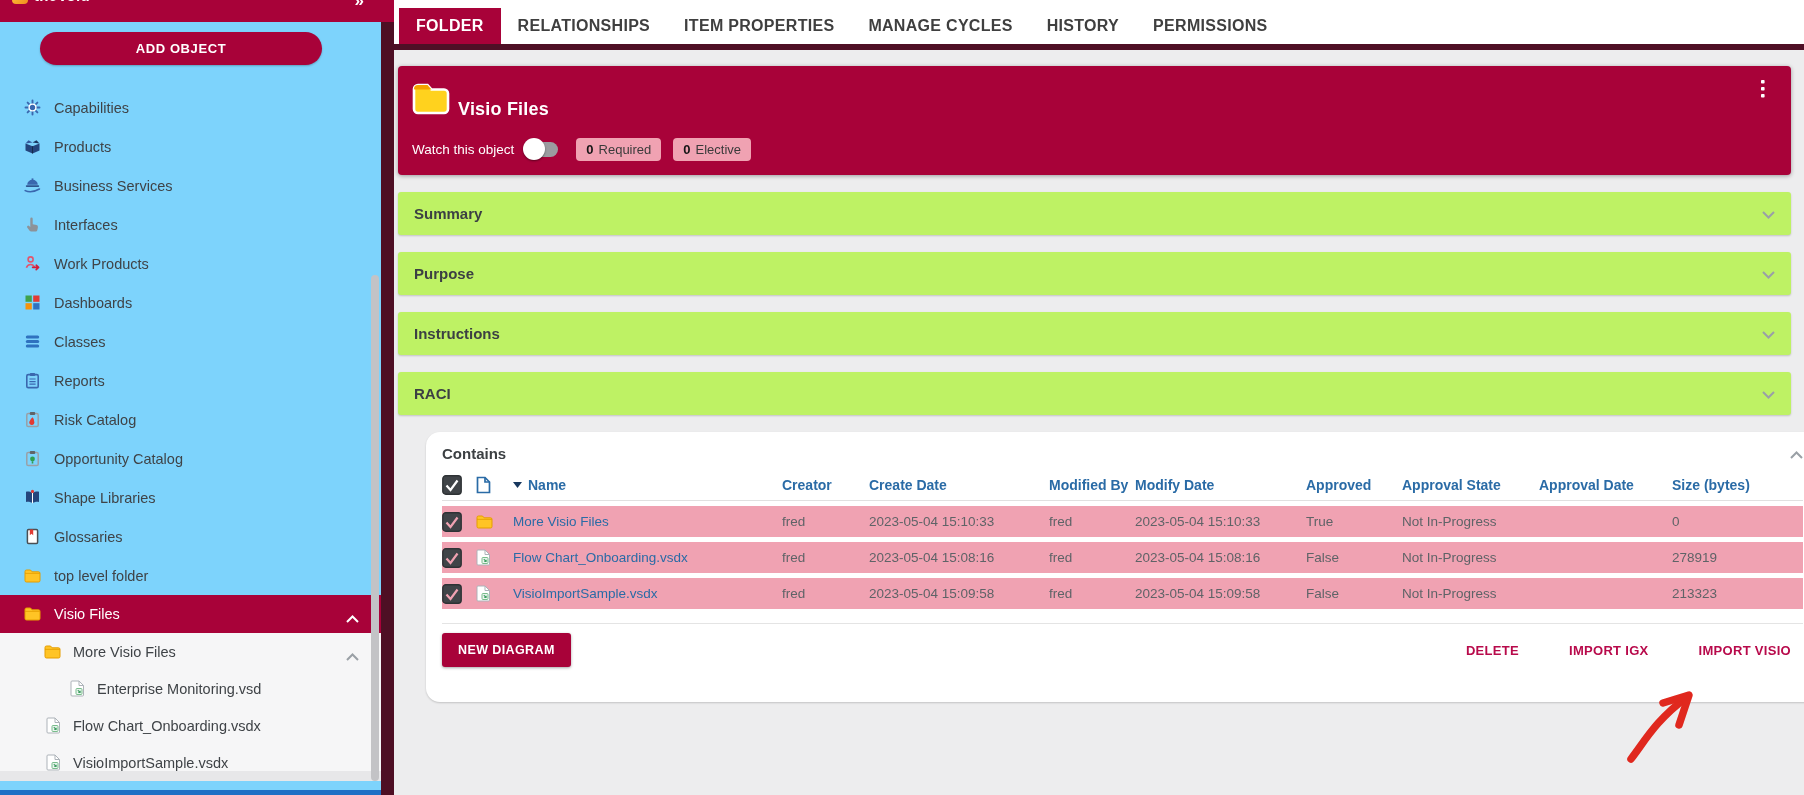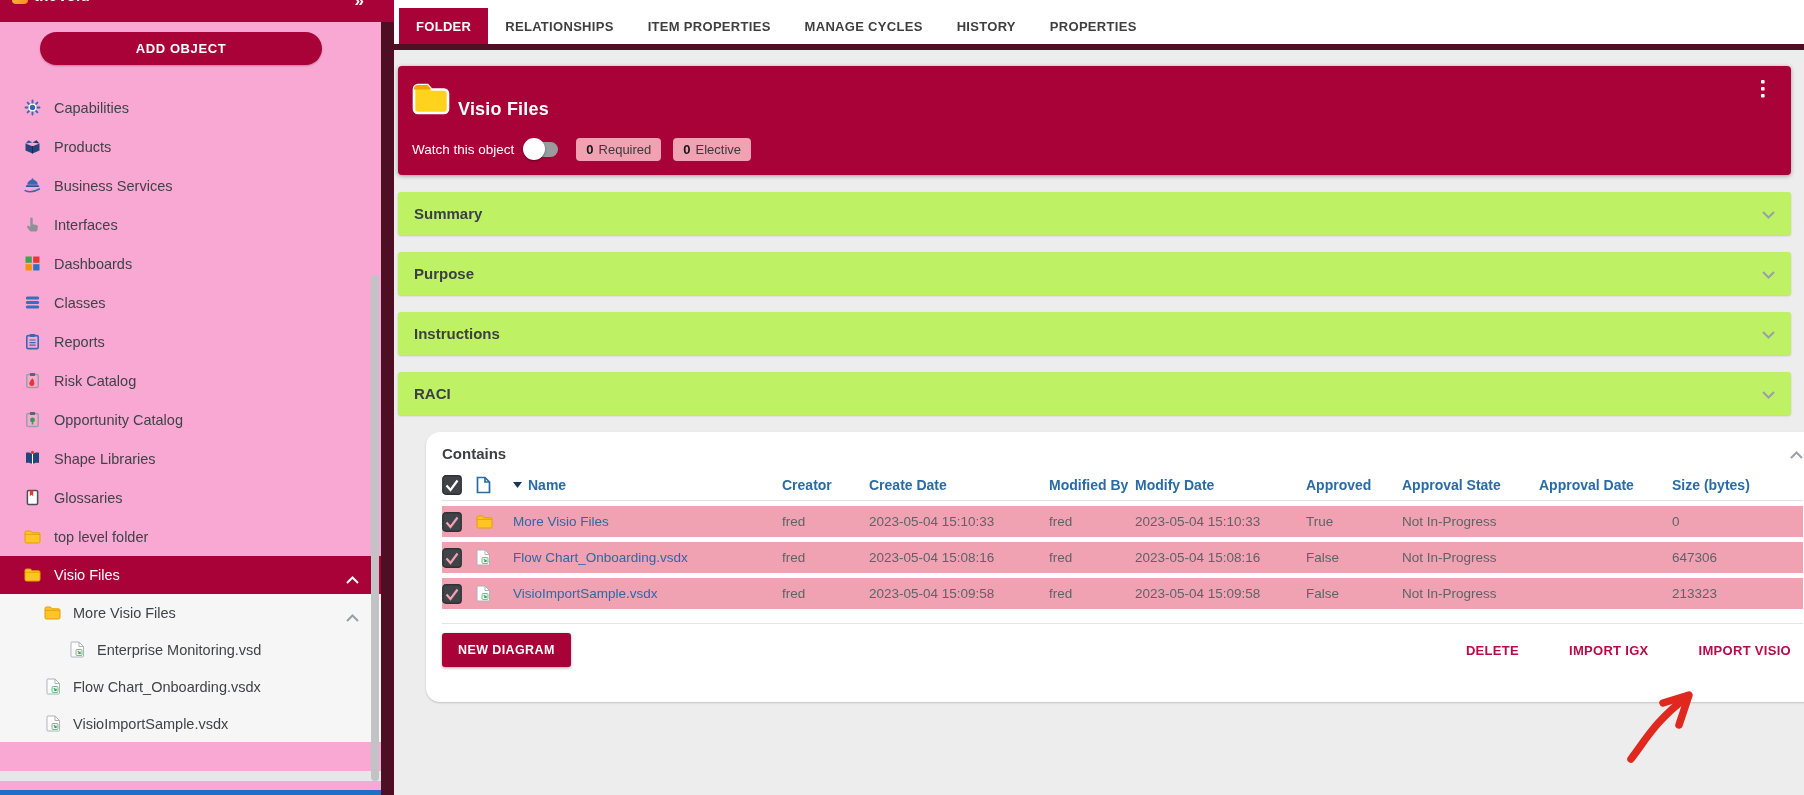--- a/index.html
+++ b/index.html
@@ -1,21 +1,21 @@
 <!DOCTYPE html>
 <html><head>
 <meta charset="utf-8">
 <style>
   * { margin:0; padding:0; box-sizing:border-box; }
   html,body { width:1804px; height:795px; }
   body { font-family:"Liberation Sans","DejaVu Sans",sans-serif; background:#ededee; position:relative; overflow:hidden; color:#3f4347; }
   [data-interactable="true"] { cursor:pointer; }
 
   
-  .sidebar { position:absolute; left:0; top:0; width:381px; height:795px; background:#f9a8d4; z-index:2; }
+  .sidebar { position:absolute; left:0; top:0; width:381px; height:795px; background:#7dd3fc; z-index:2; }
   .side-divider { position:absolute; left:380px; top:0; width:14px; height:795px; background:#4e0f24; z-index:1; }
   .side-topbar { position:absolute; left:0; top:0; width:394px; height:22px; background:#a80239; z-index:6; overflow:hidden; }
   .logo-wrap { position:absolute; left:12px; top:-13px; display:flex; align-items:center; gap:6px; }
   .logo-mark { width:16px; height:16px; border-radius:4px; background:linear-gradient(135deg,#ffcf3d,#f08b1f); }
   .logo-text { color:#fff; font-size:15px; font-weight:bold; letter-spacing:.3px; }
   .side-collapse { position:absolute; right:30px; top:-9px; color:#fff; font-size:17px; font-weight:bold; }
   .add-object { position:absolute; left:40px; top:32px; width:282px; height:33px; border-radius:17px; background:#a80239; color:#fff;
     font-size:13px; font-weight:bold; letter-spacing:.6px; display:flex; align-items:center; justify-content:center; box-shadow:0 1px 2px rgba(0,0,0,.25); }
   .side-list { position:absolute; top:88px; left:0; width:381px; }
   .nav-item { height:39px; display:flex; align-items:center; padding-left:24px; gap:13px; font-size:14.5px; color:#3f4347; }
@@ -26,21 +26,21 @@
   .tree-item { height:37px; display:flex; align-items:center; gap:12px; font-size:14.5px; position:relative; }
   .ind1 { padding-left:44px; } .ind2 { padding-left:68px; }
   .tree-item .chev { position:absolute; right:22px; top:15px; }
   .scroll-thumb { position:absolute; left:371px; top:275px; width:8px; height:506px; border-radius:4px; background:#c3c3c6; z-index:5; }
   .side-band { position:absolute; left:0; bottom:14px; width:381px; height:10px; background:#e7e7e9; }
   .side-blue { position:absolute; left:0; bottom:0; width:381px; height:5px; background:#1f6fc5; }
 
   
   .main { position:absolute; left:394px; top:0; width:1410px; height:795px; }
   .tabbar { height:44px; background:#fff; display:flex; align-items:flex-end; padding-left:5px; }
-  .tab { height:36px; display:flex; align-items:center; padding:0 17px; font-size:13px; font-weight:bold; color:#3f3f3f; letter-spacing:.3px; white-space:nowrap; }
+  .tab { height:36px; display:flex; align-items:center; padding:0 17px; font-size:16px; font-weight:bold; color:#3f3f3f; letter-spacing:.3px; white-space:nowrap; }
   .tab.active { background:#a80239; color:#fff; }
   .tab-underline { height:6px; background:#4f1026; }
   .content { position:relative; width:1410px; height:745px; }
 
   .hero { position:absolute; left:4px; top:16px; width:1393px; height:109px; background:#a80239; border-radius:4px;
     box-shadow:0 1px 4px rgba(0,0,0,.35); color:#fff; }
   .hero-folder { position:absolute; left:12px; top:15px; }
   .hero-title { position:absolute; left:60px; top:33px; font-size:18px; font-weight:bold; letter-spacing:.2px; }
   .hero-row { position:absolute; left:14px; top:72px; display:flex; align-items:center; gap:12px; }
   .watch-label { font-size:13.5px; }
@@ -118,20 +118,30 @@
       <span class="icn" data-interactable="false">
           <svg width="17" height="17" viewBox="0 0 17 17">
             <path d="M6.3 2.8 a1.2 1.2 0 0 1 2.4 0 V8.2 l3.8 .9 a1.9 1.9 0 0 1 1.4 2.3 l-.6 2.9 a1.6 1.6 0 0 1 -1.6 1.2 H7.2 a2 2 0 0 1 -1.6 -.8 L3.2 11.6 a1.3 1.3 0 0 1 1.9 -1.7 l1.2 1 Z" fill="#8d9298"></path>
           </svg>
         </span>
       <span data-interactable="false">Interfaces</span>
     </div>
     <div class="nav-item" data-interactable="true">
       <span class="icn" data-interactable="false">
           <svg width="17" height="17" viewBox="0 0 17 17">
+            <circle cx="6.6" cy="4.4" r="2.5" fill="none" stroke="#e2556d" stroke-width="1.6"></circle>
+            <path d="M2.4 12.8 a4.4 4.6 0 0 1 8.4 0" fill="none" stroke="#e2556d" stroke-width="1.6"></path>
+            <path d="M8.6 12.4 h6 M12.2 10.2 l2.4 2.2 -2.4 2.2" stroke="#d41c38" stroke-width="1.6" fill="none" stroke-linecap="round" stroke-linejoin="round"></path>
+          </svg>
+        </span>
+      <span data-interactable="false">Work Products</span>
+    </div>
+    <div class="nav-item" data-interactable="true">
+      <span class="icn" data-interactable="false">
+          <svg width="17" height="17" viewBox="0 0 17 17">
             <rect x="1.5" y="1.5" width="6.3" height="6.3" fill="#3fa24c"></rect>
             <rect x="9.2" y="1.5" width="6.3" height="6.3" fill="#e23a33"></rect>
             <rect x="1.5" y="9.2" width="6.3" height="6.3" fill="#f5920c"></rect>
             <rect x="9.2" y="9.2" width="6.3" height="6.3" fill="#2f72bf"></rect>
           </svg>
         </span>
       <span data-interactable="false">Dashboards</span>
     </div>
     <div class="nav-item" data-interactable="true">
       <span class="icn" data-interactable="false">
@@ -279,21 +289,21 @@
   <span class="side-collapse" data-interactable="true">»</span>
 </div>
 
 <div class="main" data-interactable="false">
   <div class="tabbar" data-interactable="false">
     <div class="tab active" data-interactable="true">FOLDER</div>
     <div class="tab" data-interactable="true">RELATIONSHIPS</div>
     <div class="tab" data-interactable="true">ITEM PROPERTIES</div>
     <div class="tab" data-interactable="true">MANAGE CYCLES</div>
     <div class="tab" data-interactable="true">HISTORY</div>
-    <div class="tab" data-interactable="true">PROPERTIES</div>
+    <div class="tab" data-interactable="true">PERMISSIONS</div>
   </div>
   <div class="tab-underline" data-interactable="false"></div>
 
   <div class="content" data-interactable="false">
 
     <div class="hero" data-interactable="false">
       <span class="hero-folder" data-interactable="false">
         <svg width="42" height="36" viewBox="0 0 42 36">
             <path d="M4 8 a4 4 0 0 1 4 -4 h9.5 l4 4.5 H34 a4 4 0 0 1 4 4 V28 a4 4 0 0 1 -4 4 H8 a4 4 0 0 1 -4 -4 Z" fill="#FFD21E" stroke="#fff" stroke-width="2.6"></path>
             <path d="M4 8 a4 4 0 0 1 4 -4 h9.5 l4 4.5 H4.5 Z" fill="#F5A300"></path>
@@ -426,21 +436,21 @@
               </svg>
             </span>
           <span class="c-name"><span class="link" data-interactable="true">Flow Chart_Onboarding.vsdx</span></span>
           <span class="c-creator" data-interactable="false">fred</span>
           <span class="c-cdate" data-interactable="false">2023-05-04 15:08:16</span>
           <span class="c-mby" data-interactable="false">fred</span>
           <span class="c-mdate" data-interactable="false">2023-05-04 15:08:16</span>
           <span class="c-approved" data-interactable="false">False</span>
           <span class="c-astate" data-interactable="false">Not In-Progress</span>
           <span class="c-adate" data-interactable="false"></span>
-          <span class="c-size" data-interactable="false">647306</span>
+          <span class="c-size" data-interactable="false">278919</span>
         </div>
 
         <div class="trow" data-interactable="true">
           <span class="c-check" data-interactable="true">
               <svg width="20" height="20" viewBox="0 0 20 20">
                 <rect x=".8" y=".8" width="18.4" height="18.4" rx="3" fill="#404448" stroke="#2e3235" stroke-width="1.4"></rect>
                 <path d="M4.5 10.5 l4 4.5 L15.5 5.5" fill="none" stroke="#f0a2b2" stroke-width="2.2"></path>
               </svg>
             </span>
           <span class="c-icon" data-interactable="false">

